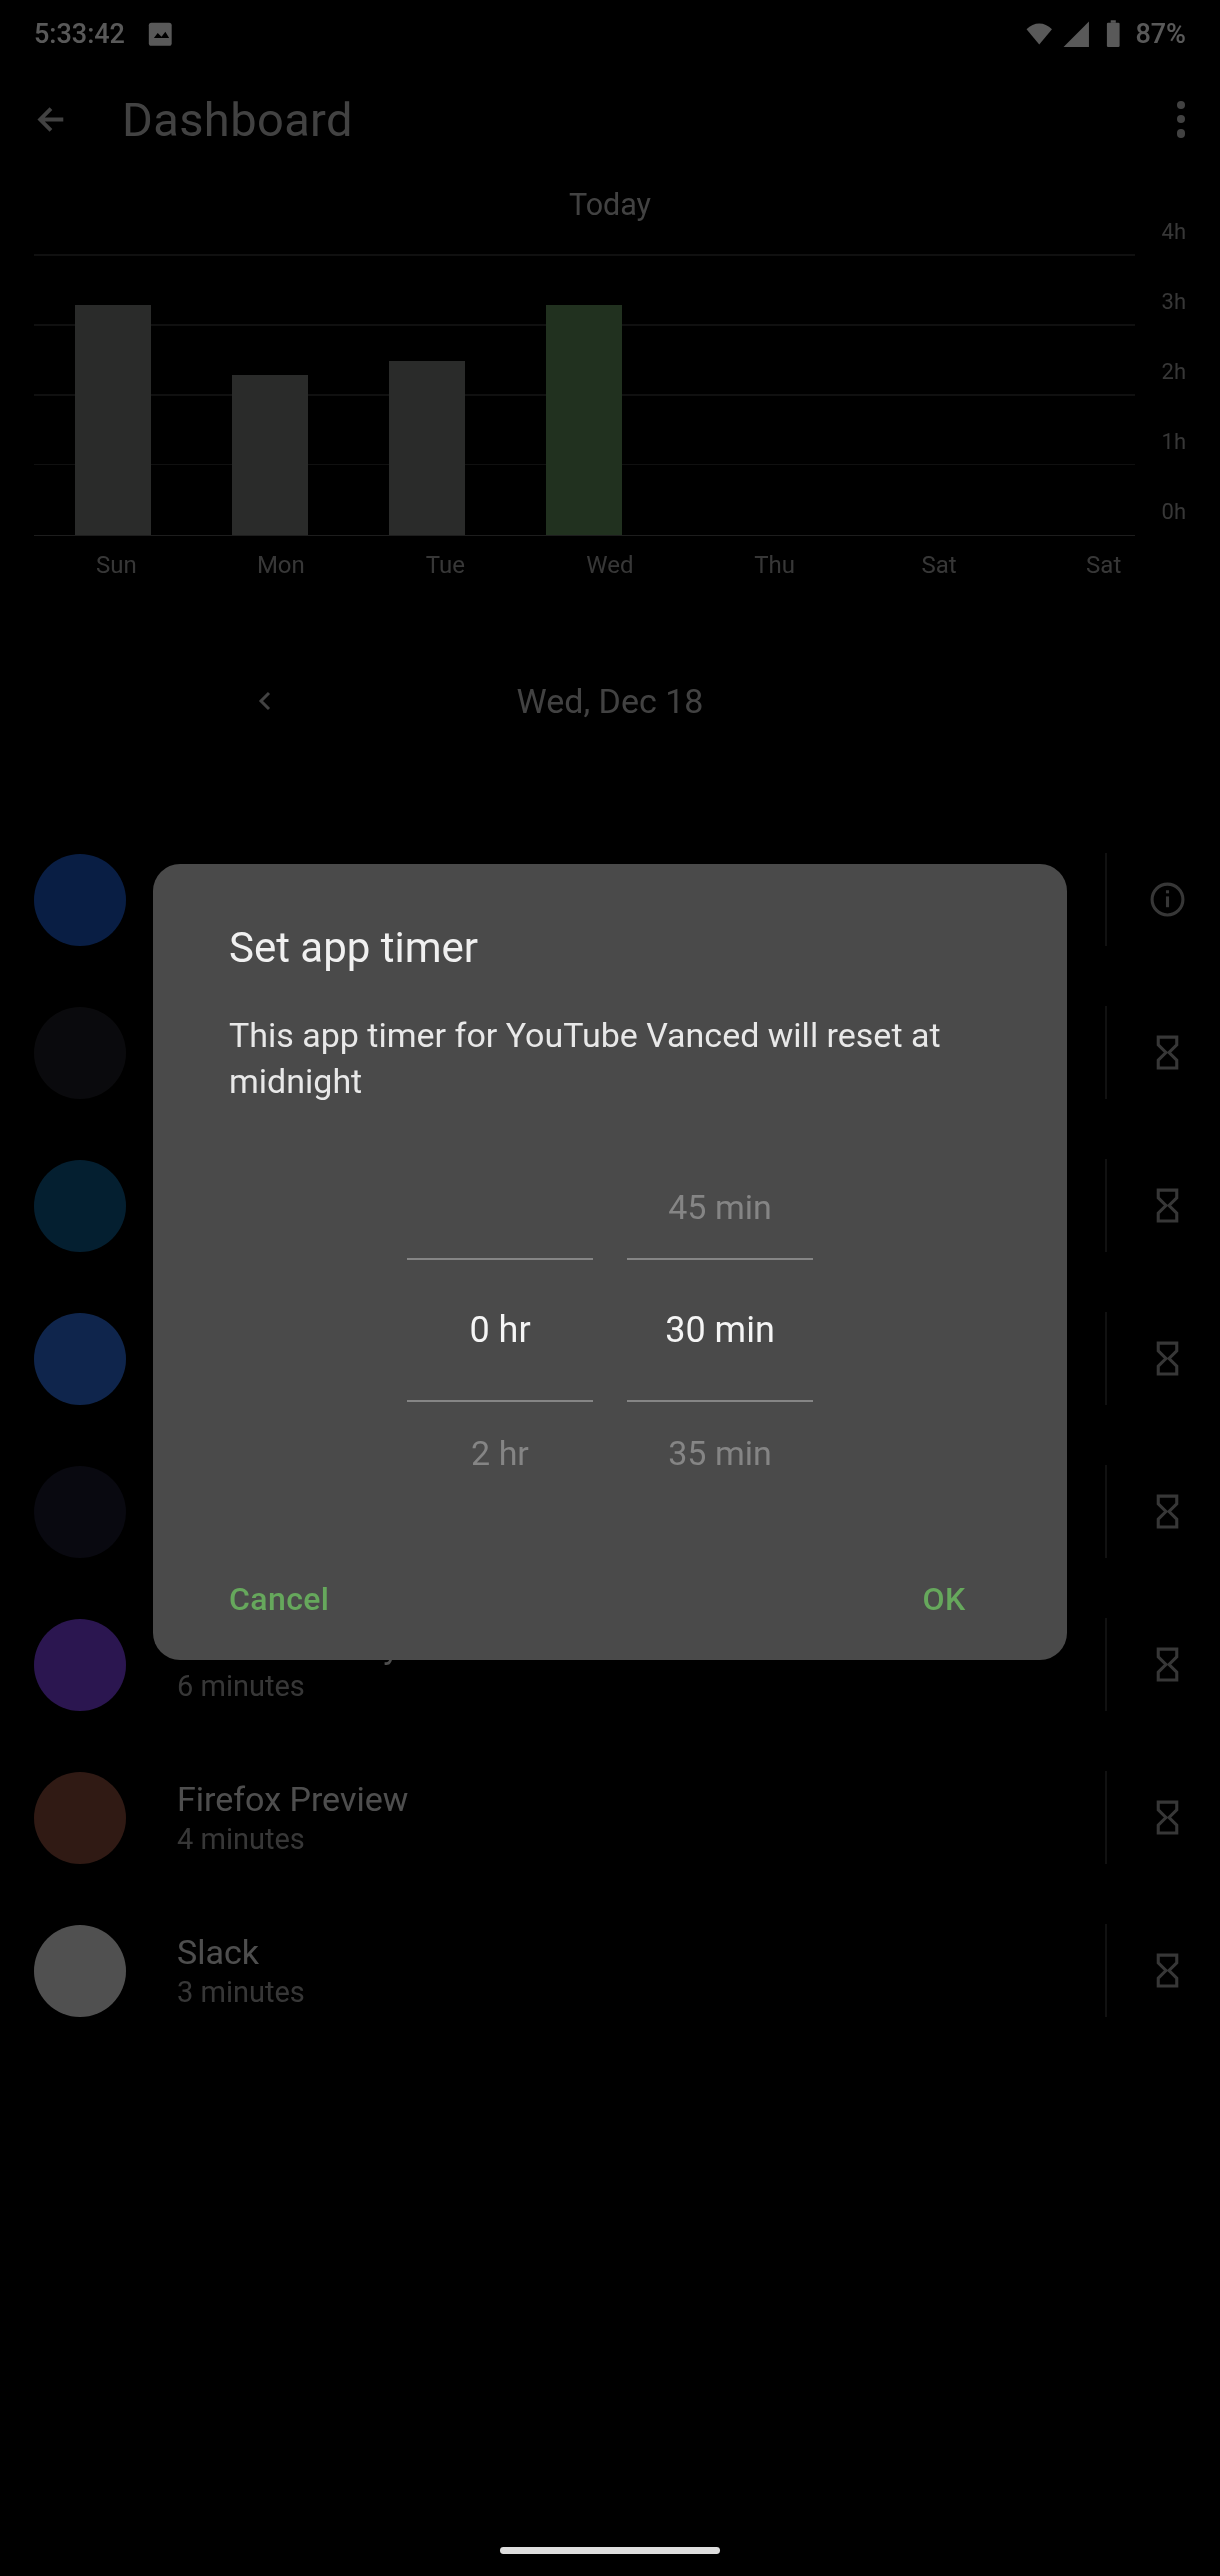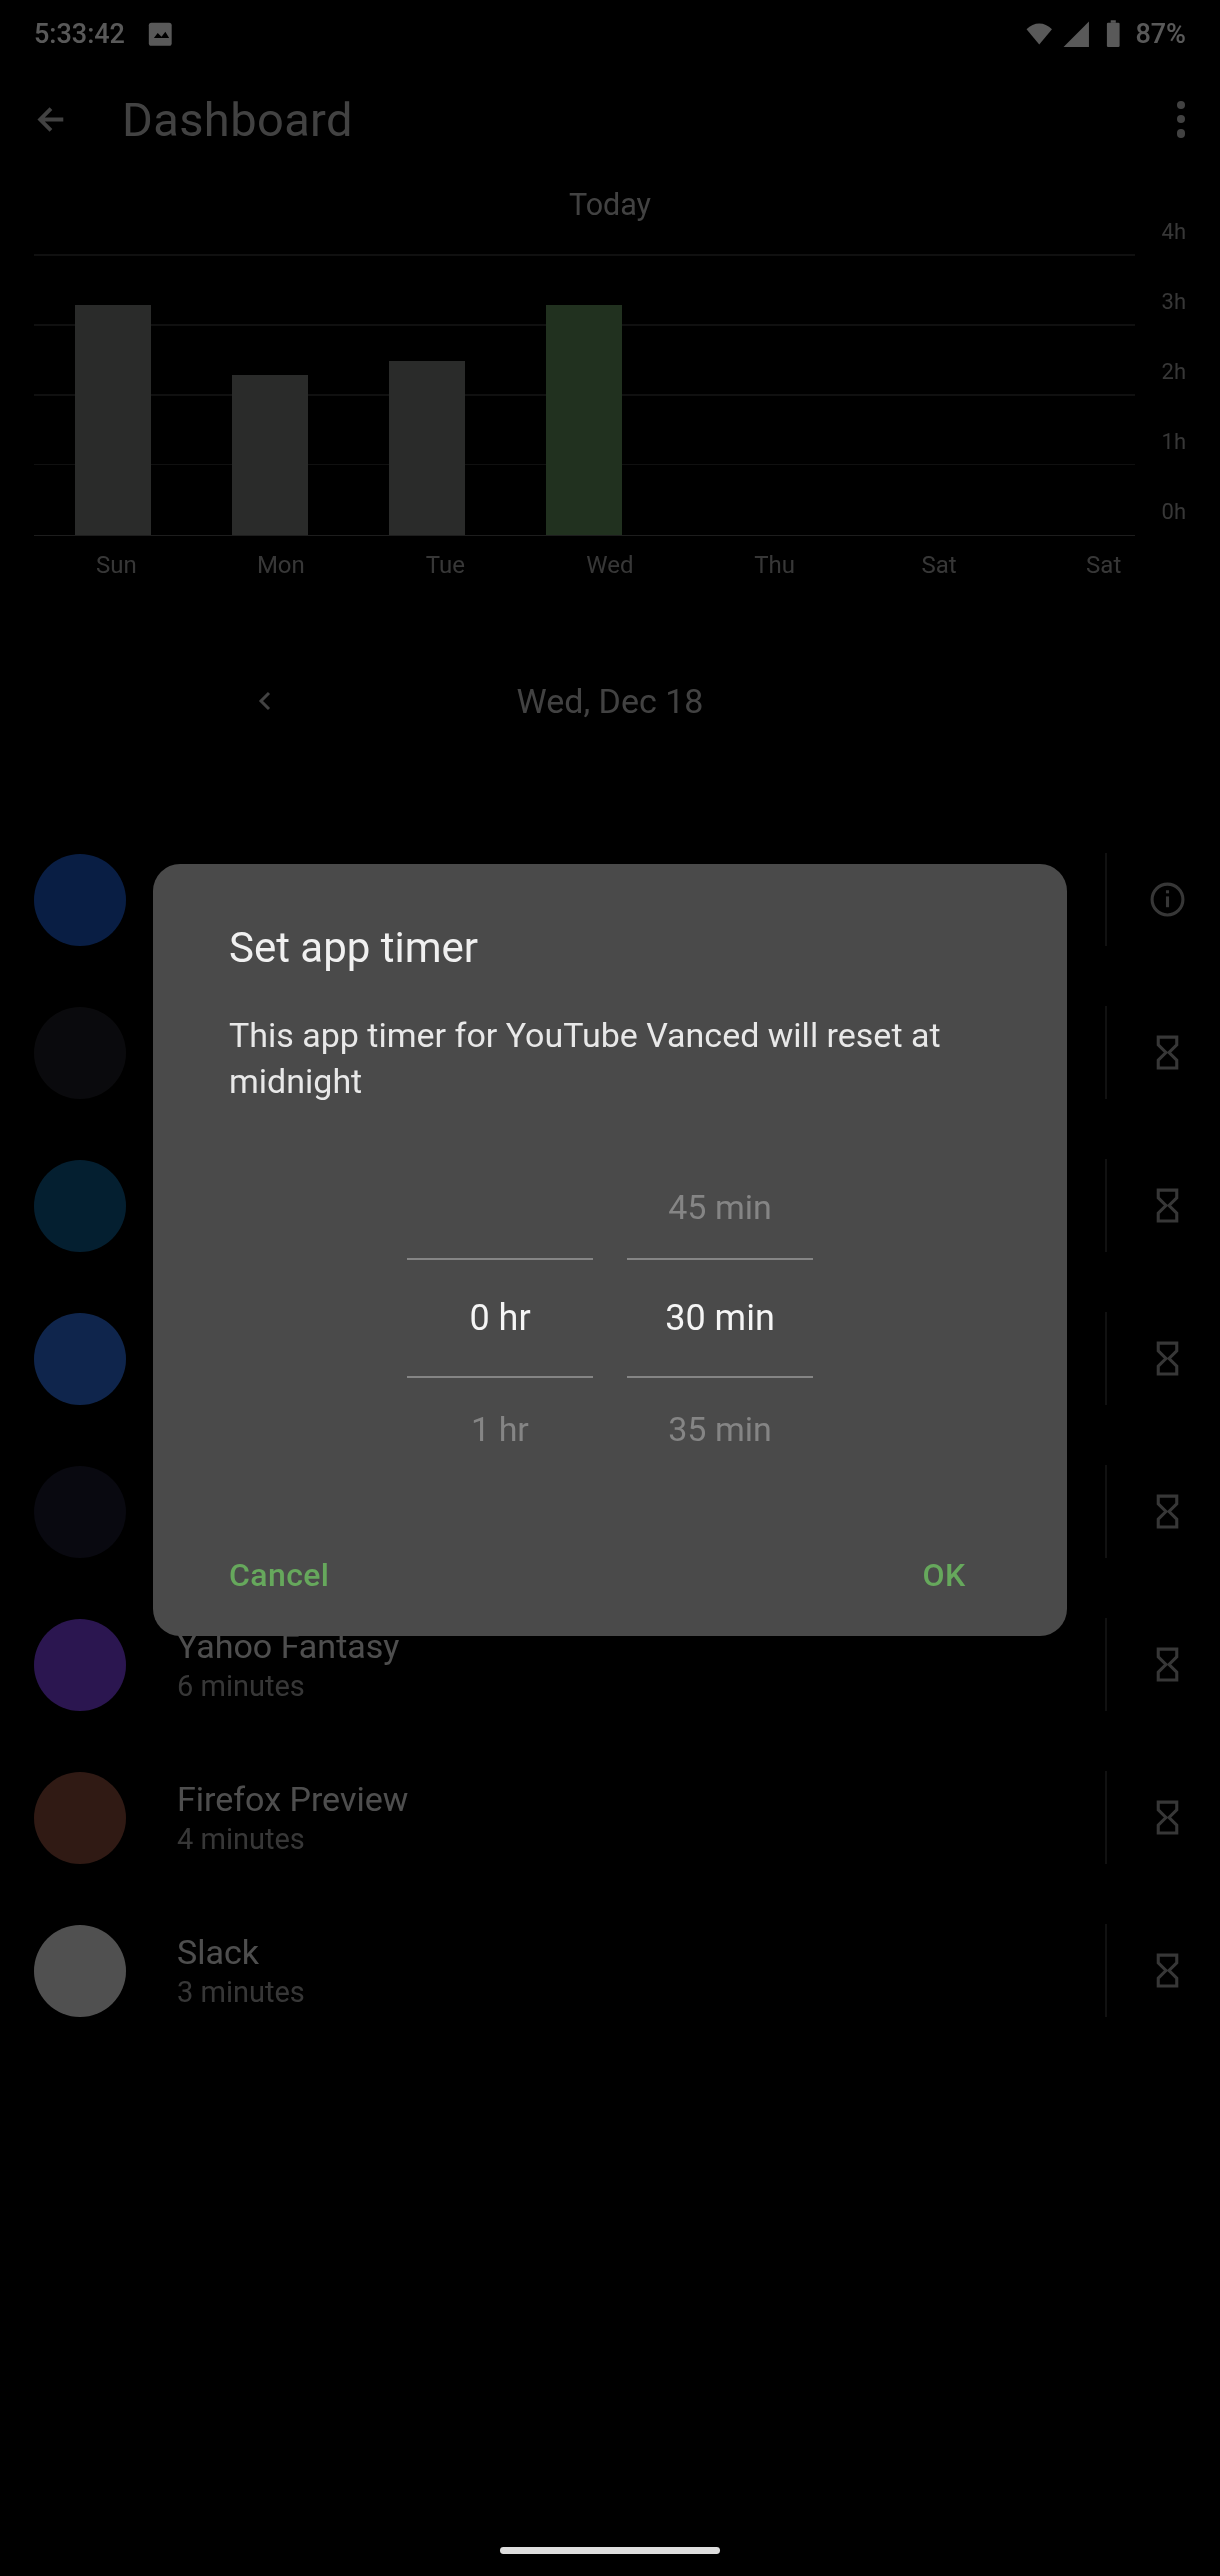--- a/index.html
+++ b/index.html
@@ -52,21 +52,21 @@
   .scrim { position: absolute; inset: 0; background: rgba(0,0,0,0.65); }
 
   
   .dialog { position: absolute; top: 864px; left: 153px; right: 153px; background: #4a4a4a; border-radius: 27px; padding: 59px 76px 42px 76px; }
   .dialog-title { font-size: 42px; color: #f0f0f0; font-weight: 400; margin-bottom: 41px; }
   .dialog-sub { font-size: 34px; color: #e8e8e8; line-height: 1.35; margin-bottom: 51px; }
   .pickers { display: flex; justify-content: center; gap: 34px; margin-bottom: 76px; }
   .picker { width: 186px; text-align: center; }
   .picker-row { height: 102px; display: flex; align-items: center; justify-content: center; font-size: 34px; }
   .adj { color: #858585; }
-  .cur { color: #f5f5f5; font-size: 36px; border-top: 2.5px solid #858585; border-bottom: 2.5px solid #858585; height: 120px; }
+  .cur { color: #f5f5f5; font-size: 36px; border-top: 2.5px solid #858585; border-bottom: 2.5px solid #858585; height: 144px; }
   .empty { height: 102px; }
   .dialog-actions { display: flex; justify-content: space-between; gap: 102px; padding-right: 25.4px; }
   .dialog-btn { font-size: 32px; color: #66a85c; background: none; border: none; font-weight: 500; letter-spacing: 0.4px; }
 
   
   .nav-pill { position: absolute; bottom: 22px; left: 50%; transform: translateX(-50%); width: 220px; height: 6.8px; background: #ddd; border-radius: 3.4px; }
 </style>
 </head>
 <body>
 
@@ -240,21 +240,21 @@
 
 <div class="scrim"></div>
 
 <div class="dialog">
   <div class="dialog-title">Set app timer</div>
   <div class="dialog-sub">This app timer for YouTube Vanced will reset at midnight</div>
   <div class="pickers">
     <div class="picker">
       <div class="picker-row adj empty"></div>
       <div class="picker-row cur">0 hr</div>
-      <div class="picker-row adj">1 hr</div>
+      <div class="picker-row adj">2 hr</div>
     </div>
     <div class="picker">
       <div class="picker-row adj">45 min</div>
       <div class="picker-row cur">30 min</div>
       <div class="picker-row adj">35 min</div>
     </div>
   </div>
   <div class="dialog-actions">
     <button class="dialog-btn">Cancel</button>
     <button class="dialog-btn">OK</button>

